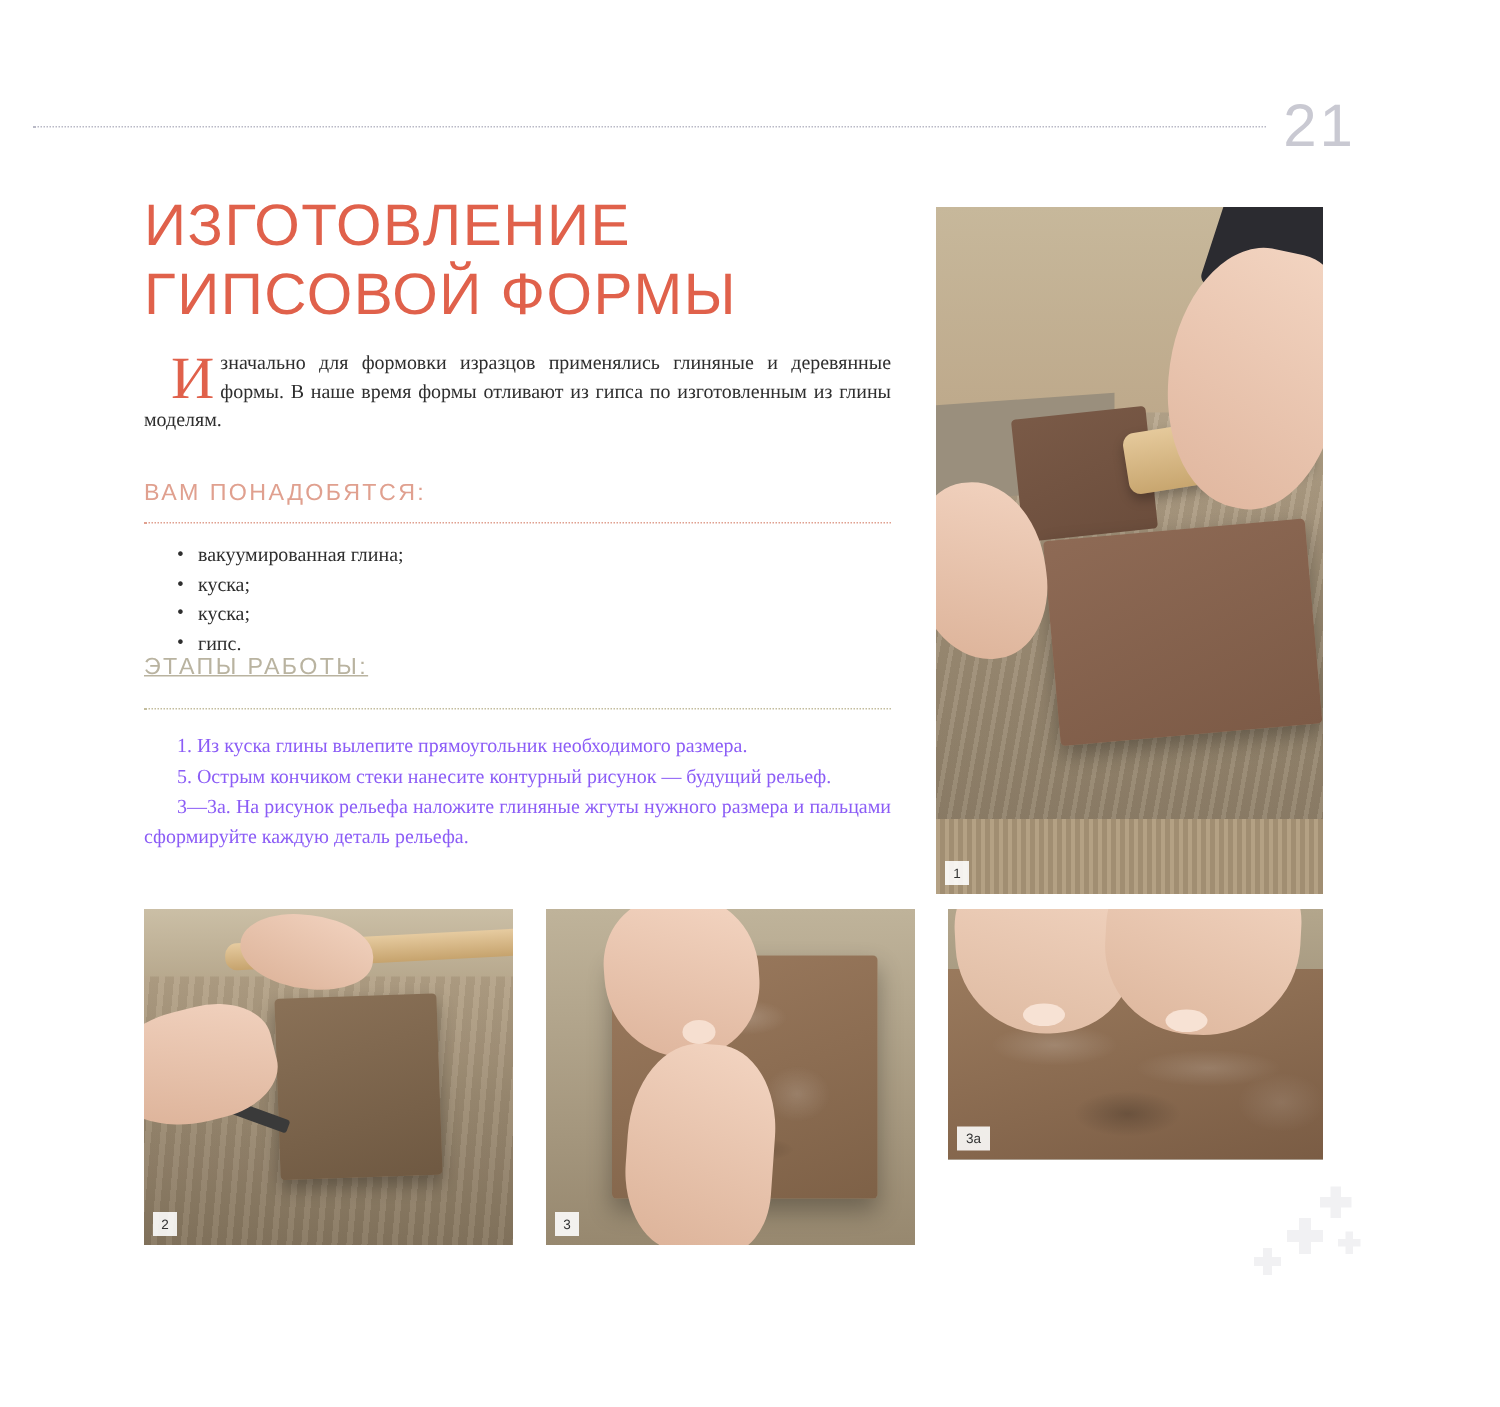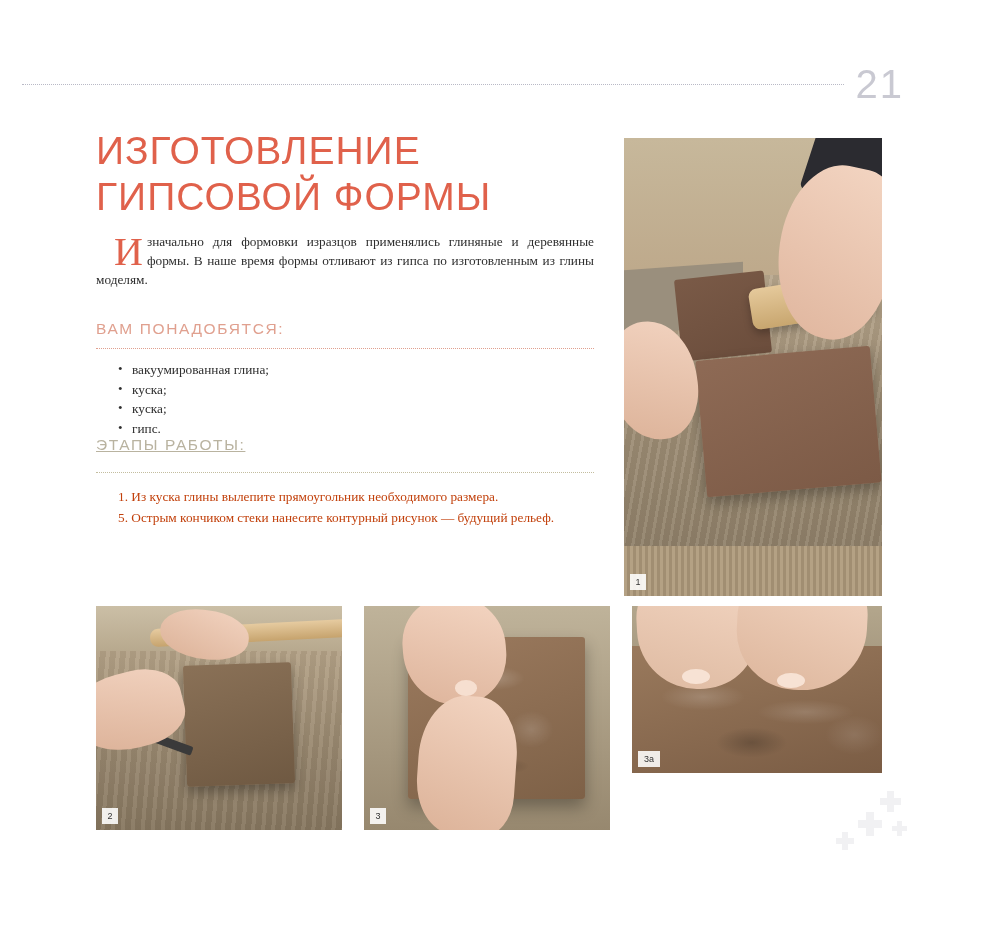--- a/index.html
+++ b/index.html
@@ -122,21 +122,21 @@
   }
 
   
   .steps {
     position: absolute;
     left: 96px;
     top: 487px;
     width: 498px;
     font-size: 13.3px;
     line-height: 19.5px;
-    color: #c2410c;
+    color: #8b5cf6;
     font-family: "Liberation Serif", serif;
   }
   .steps p { text-align: justify; text-indent: 22px; margin-bottom: 1px; }
 
   
   .photo {
     position: absolute;
     overflow: hidden;
     background: #8d8272;
   }
@@ -269,20 +269,21 @@
     <li>куска;</li>
     <li>гипс.</li>
   </ul>
 
   <div class="sec-head" id="head-steps">ЭТАПЫ РАБОТЫ:</div>
   <div class="sec-rule olive" id="rule-steps"></div>
 
   <div class="steps">
     <p>1. Из куска глины вылепите прямоугольник необходимого размера.</p>
     <p>5. Острым кончиком стеки нанесите контурный рисунок — будущий рельеф.</p>
+    <p>3—3а. На рисунок рельефа наложите глиняные жгуты нужного размера и пальцами сформируйте каждую деталь рельефа.</p>
   </div>
 
   <div class="photo" id="photo-1">
     <div class="scene">
       <div class="p1-bg"></div>
       <div class="p1-wall"></div>
       <div class="p1-board"></div>
       <div class="p1-cloth"></div>
       <div class="p1-burlap"></div>
       <div class="p1-slab2"></div>

